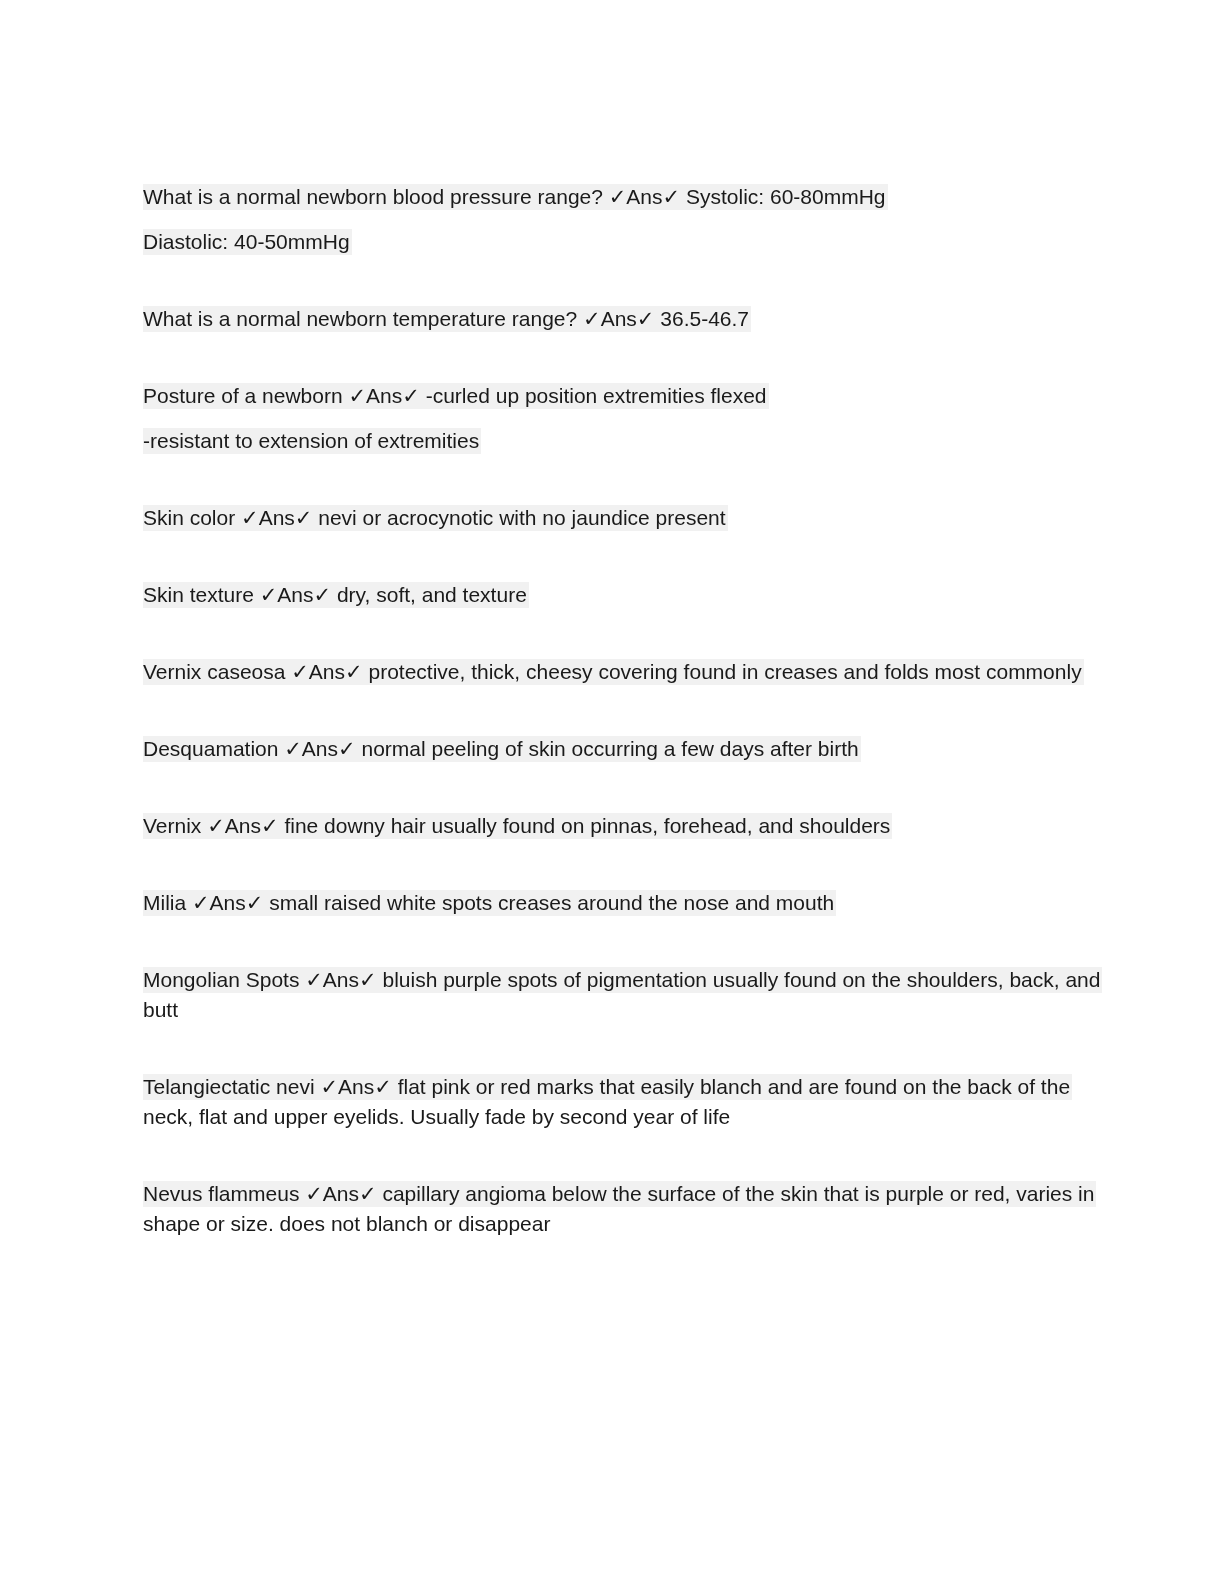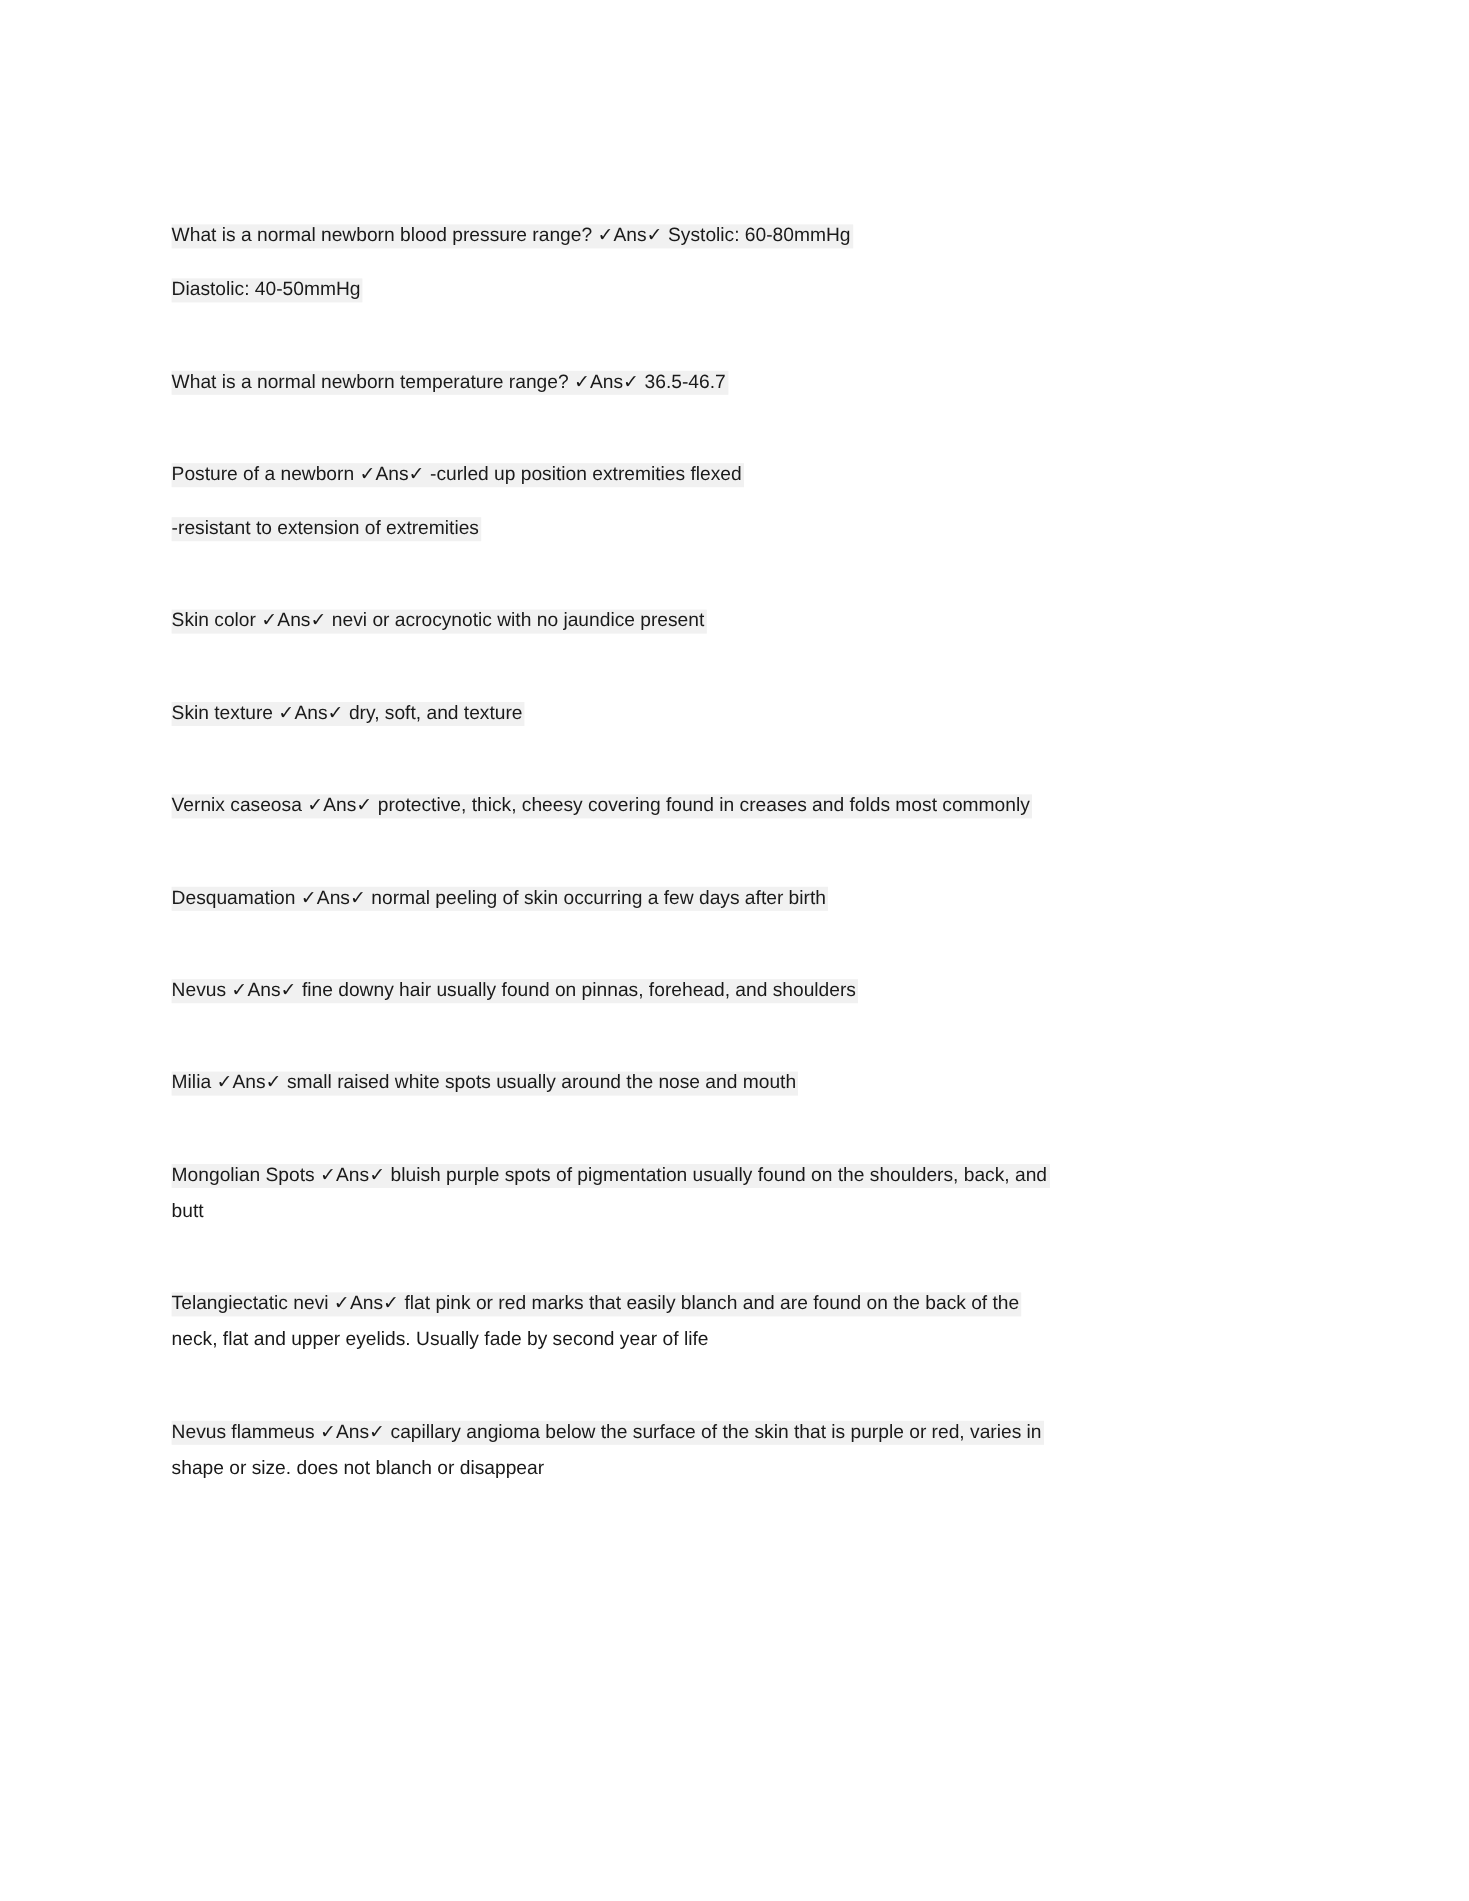--- a/index.html
+++ b/index.html
@@ -9,21 +9,21 @@
   }
   .page {
     position: relative;
     width: 1224px;
     height: 1584px;
     margin: 0 auto;
     background: var(--page-bg, #ffffff);
     box-sizing: border-box;
     padding: 182px 40px 0 143px;
     font-family: "Liberation Sans", sans-serif;
-    font-size: 16px;
+    font-size: 21px;
     color: var(--text-color, #1a1a1a);
     overflow: hidden;
   }
   .entry {
     margin: 0 0 47px 0;
   }
   .para {
     margin: 0 0 15px 0;
     line-height: 30px;
   }
@@ -80,26 +80,26 @@
           <span class="line"><span class="hl"><span>Vernix caseosa</span><span class="marker"> ✓Ans✓ </span><span>protective, thick, cheesy covering found in creases and folds most commonly</span></span></span>
         </p>
       </div>
       <div class="entry">
         <p class="para">
           <span class="line"><span class="hl"><span>Desquamation</span><span class="marker"> ✓Ans✓ </span><span>normal peeling of skin occurring a few days after birth</span></span></span>
         </p>
       </div>
       <div class="entry">
         <p class="para">
-          <span class="line"><span class="hl"><span>Nevus</span><span class="marker"> ✓Ans✓ </span><span>fine downy hair usually found on pinnas, forehead, and shoulders</span></span></span>
+          <span class="line"><span class="hl"><span>Vernix</span><span class="marker"> ✓Ans✓ </span><span>fine downy hair usually found on pinnas, forehead, and shoulders</span></span></span>
         </p>
       </div>
       <div class="entry">
         <p class="para">
-          <span class="line"><span class="hl"><span>Milia</span><span class="marker"> ✓Ans✓ </span><span>small raised white spots usually around the nose and mouth</span></span></span>
+          <span class="line"><span class="hl"><span>Milia</span><span class="marker"> ✓Ans✓ </span><span>small raised white spots creases around the nose and mouth</span></span></span>
         </p>
       </div>
       <div class="entry">
         <p class="para">
           <span class="line"><span class="hl"><span>Mongolian Spots</span><span class="marker"> ✓Ans✓ </span><span>bluish purple spots of pigmentation usually found on the shoulders, back, and</span></span></span>
           <span class="line"><span>butt</span></span>
         </p>
       </div>
       <div class="entry">
         <p class="para">

